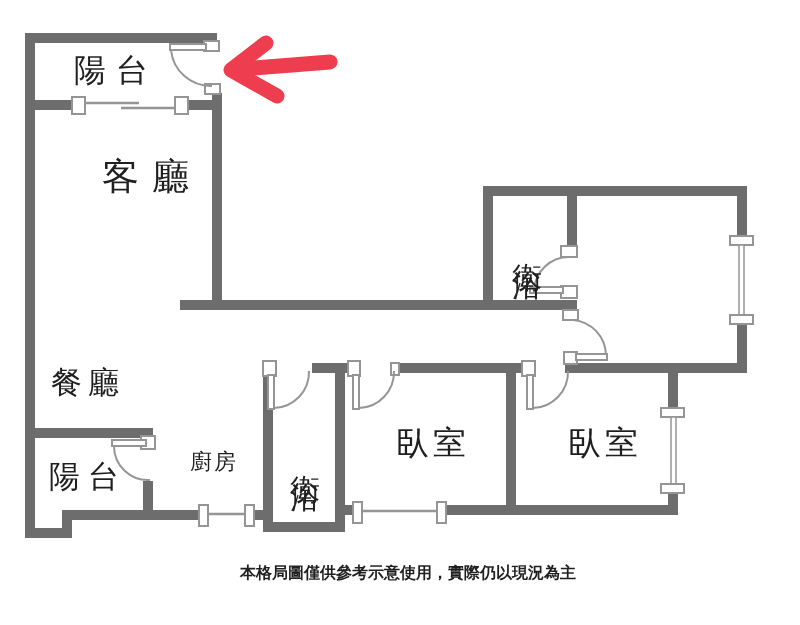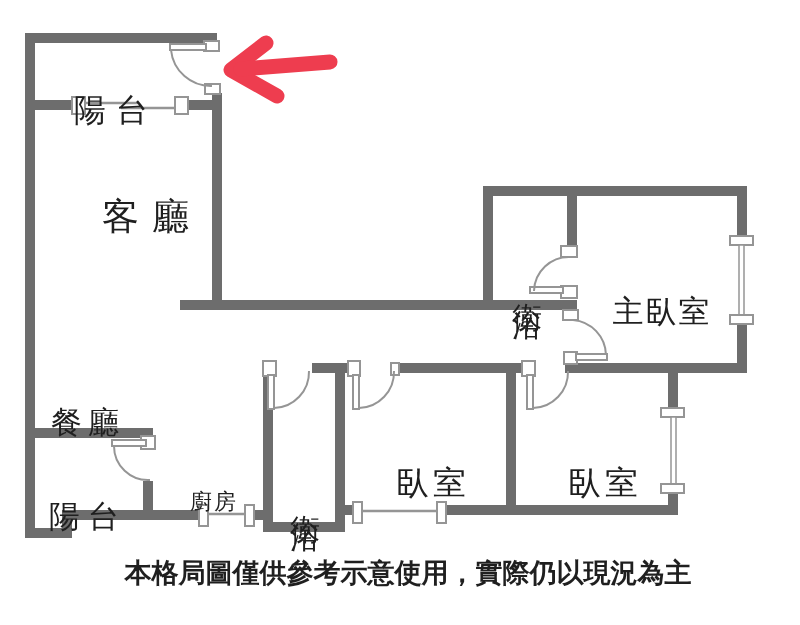--- a/index.html
+++ b/index.html
@@ -24,21 +24,20 @@
   .arc{fill:none;stroke:var(--line);stroke-width:2;}
   .glz{stroke:var(--line);stroke-width:2.5;fill:none;}
   .glzrect{fill:#ffffff;stroke:var(--line);stroke-width:1.5;}
   .arrow-stroke{fill:none;stroke:var(--arrow);stroke-width:15;stroke-linecap:round;stroke-linejoin:round;}
   .lbl{
     position:absolute;
     transform:translate(-50%,-50%);
     color:var(--text);
     white-space:nowrap;
     line-height:1;
-    margin-top:40px;
   }
   .lbl-balcony-top {left:116px;top:70px; font-size:32px;letter-spacing:10px;}
   .lbl-living      {left:152px;top:176px;font-size:37px;letter-spacing:13px;}
   .lbl-dining      {left:88px; top:382px;font-size:31px;letter-spacing:6px;}
   .lbl-balcony-bot {left:88px; top:476px;font-size:31px;letter-spacing:8px;}
   .lbl-kitchen     {left:214px;top:462px;font-size:22px;letter-spacing:2px;}
   .lbl-bed-left    {left:433px;top:442px;font-size:33px;letter-spacing:4px;}
   .lbl-bed-right   {left:605px;top:442px;font-size:33px;letter-spacing:4px;}
   .lbl-master      {left:662px;top:271px;font-size:31px;letter-spacing:2px;}
   .lbl-vert{
@@ -47,21 +46,21 @@
     font-size:30px;
   }
   .lbl-bath-top {left:527px;top:247px;}
   .lbl-bath-bot {left:305px;top:459px;}
   .disclaimer{
     position:absolute;
     left:408px;top:573px;
     transform:translate(-50%,-50%);
     font-family:"DejaVu Sans","Liberation Sans",sans-serif;
     font-weight:700;
-    font-size:27px;
+    font-size:16px;
     color:var(--text);
     white-space:nowrap;
   }
 </style>
 </head>
 <body>
 
 <div class="canvas">
 
   <svg class="plan-svg" width="800" height="625" viewBox="0 0 800 625">
@@ -164,17 +163,16 @@
 
   <span class="lbl lbl-balcony-top">陽台</span>
   <span class="lbl lbl-living">客廳</span>
   <span class="lbl lbl-dining">餐廳</span>
   <span class="lbl lbl-balcony-bot">陽台</span>
   <span class="lbl lbl-kitchen">廚房</span>
   <span class="lbl lbl-vert lbl-bath-top">衛浴</span>
   <span class="lbl lbl-vert lbl-bath-bot">衛浴</span>
   <span class="lbl lbl-bed-left">臥室</span>
   <span class="lbl lbl-bed-right">臥室</span>
-  <span class="lbl lbl-master">主臥室</span>
 
   <div class="disclaimer">本格局圖僅供參考示意使用，實際仍以現況為主</div>
 
 </div>
 
 </body></html>

